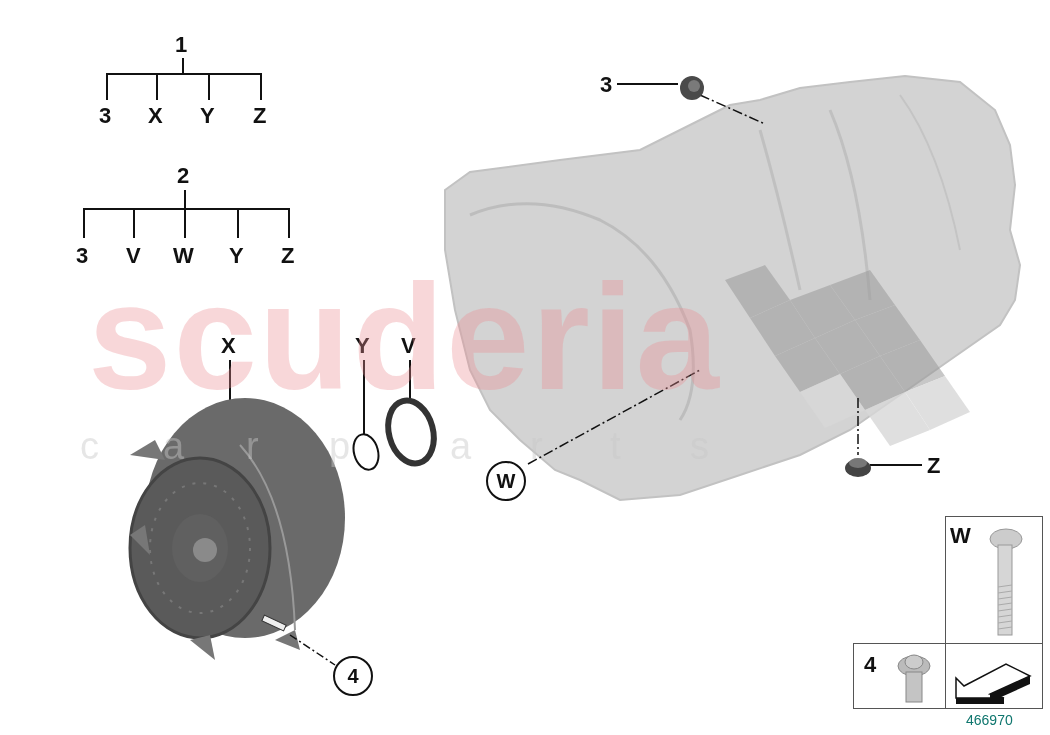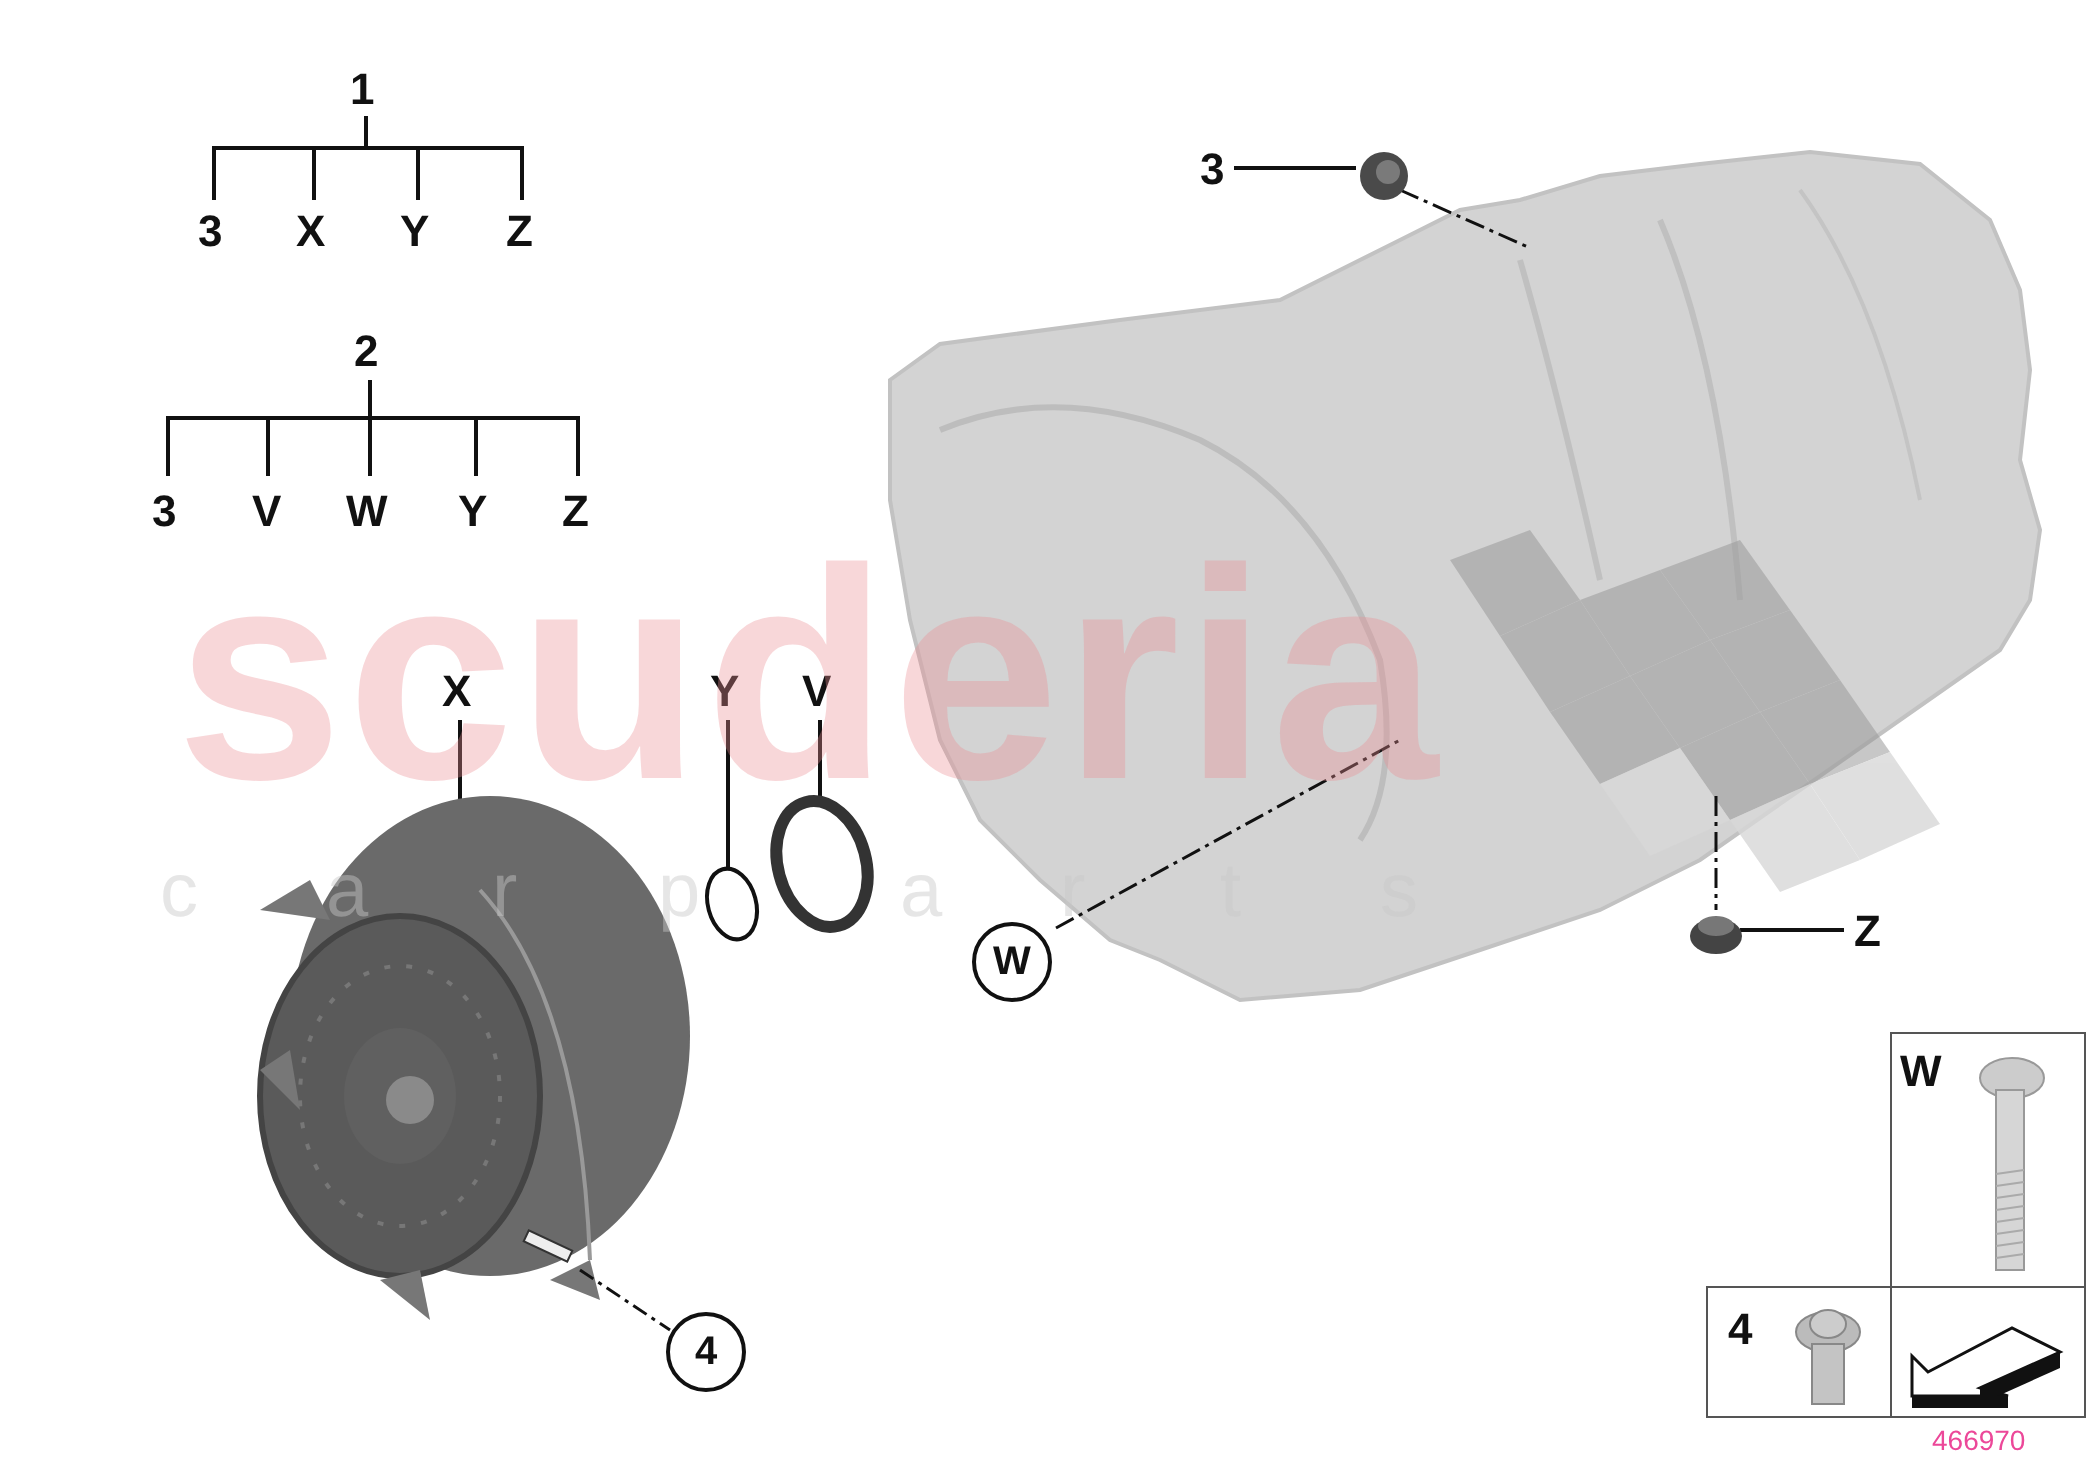--- a/index.html
+++ b/index.html
@@ -7,21 +7,21 @@
          font-family:"Liberation Sans", sans-serif; }
   .lbl { position:absolute; font-weight:bold; font-size:22px; color:#111; line-height:1; }
   .tree-line { position:absolute; background:#111; }
   .circle-lbl { position:absolute; width:40px; height:40px; border:2px solid #111; border-radius:50%;
                 background:#fff; display:flex; align-items:center; justify-content:center;
                 font-weight:bold; font-size:20px; color:#111; box-sizing:border-box; }
   .wm-big { position:absolute; left:88px; top:262px; font-size:150px; font-weight:bold;
             color:rgba(235,140,145,0.35); letter-spacing:2px; line-height:1; z-index:5; pointer-events:none; }
   .wm-small { position:absolute; top:425px; font-size:38px; color:rgba(200,200,200,0.45); z-index:5; pointer-events:none; }
   .box { position:absolute; border:1px solid #555; background:#fff; }
-  .catno { position:absolute; left:966px; top:712px; font-size:14px; color:#ec4899; }
+  .catno { position:absolute; left:966px; top:712px; font-size:14px; color:#0f766e; }
   svg { position:absolute; overflow:visible; }
 </style>
 </head>
 <body>
 
 <div class="wm-big">scuderia</div>
 <div class="wm-small" style="left:80px">c</div>
 <div class="wm-small" style="left:163px">a</div>
 <div class="wm-small" style="left:246px">r</div>
 <div class="wm-small" style="left:329px">p</div>

